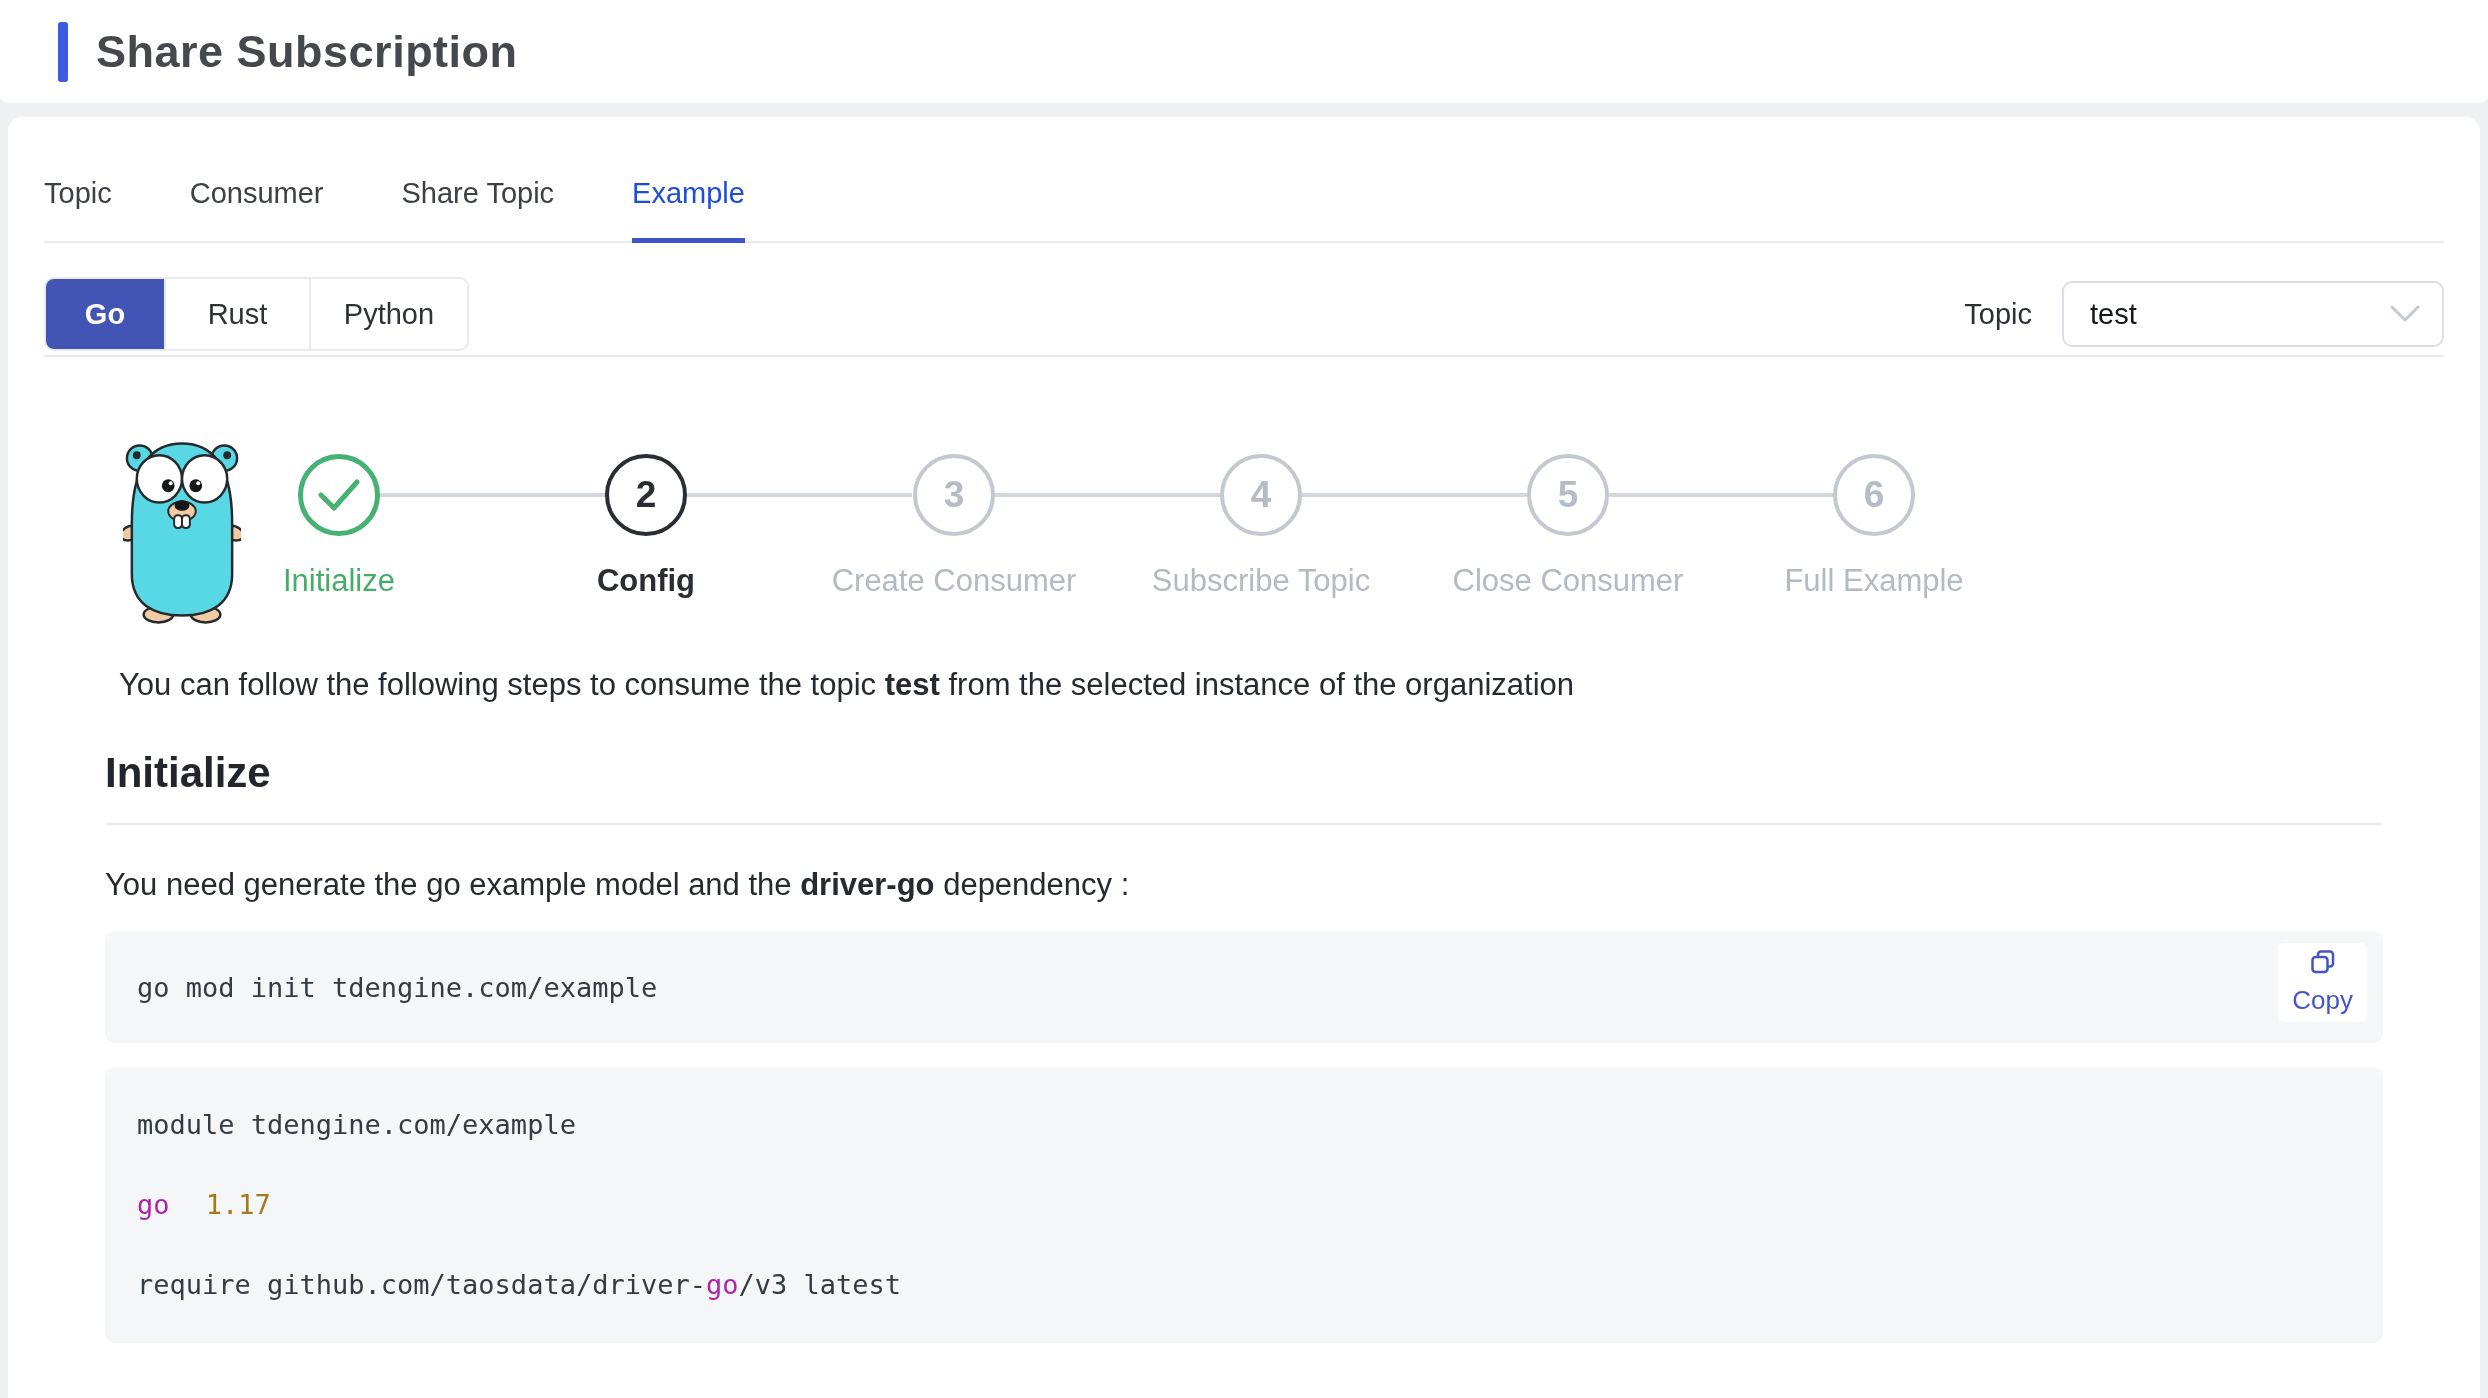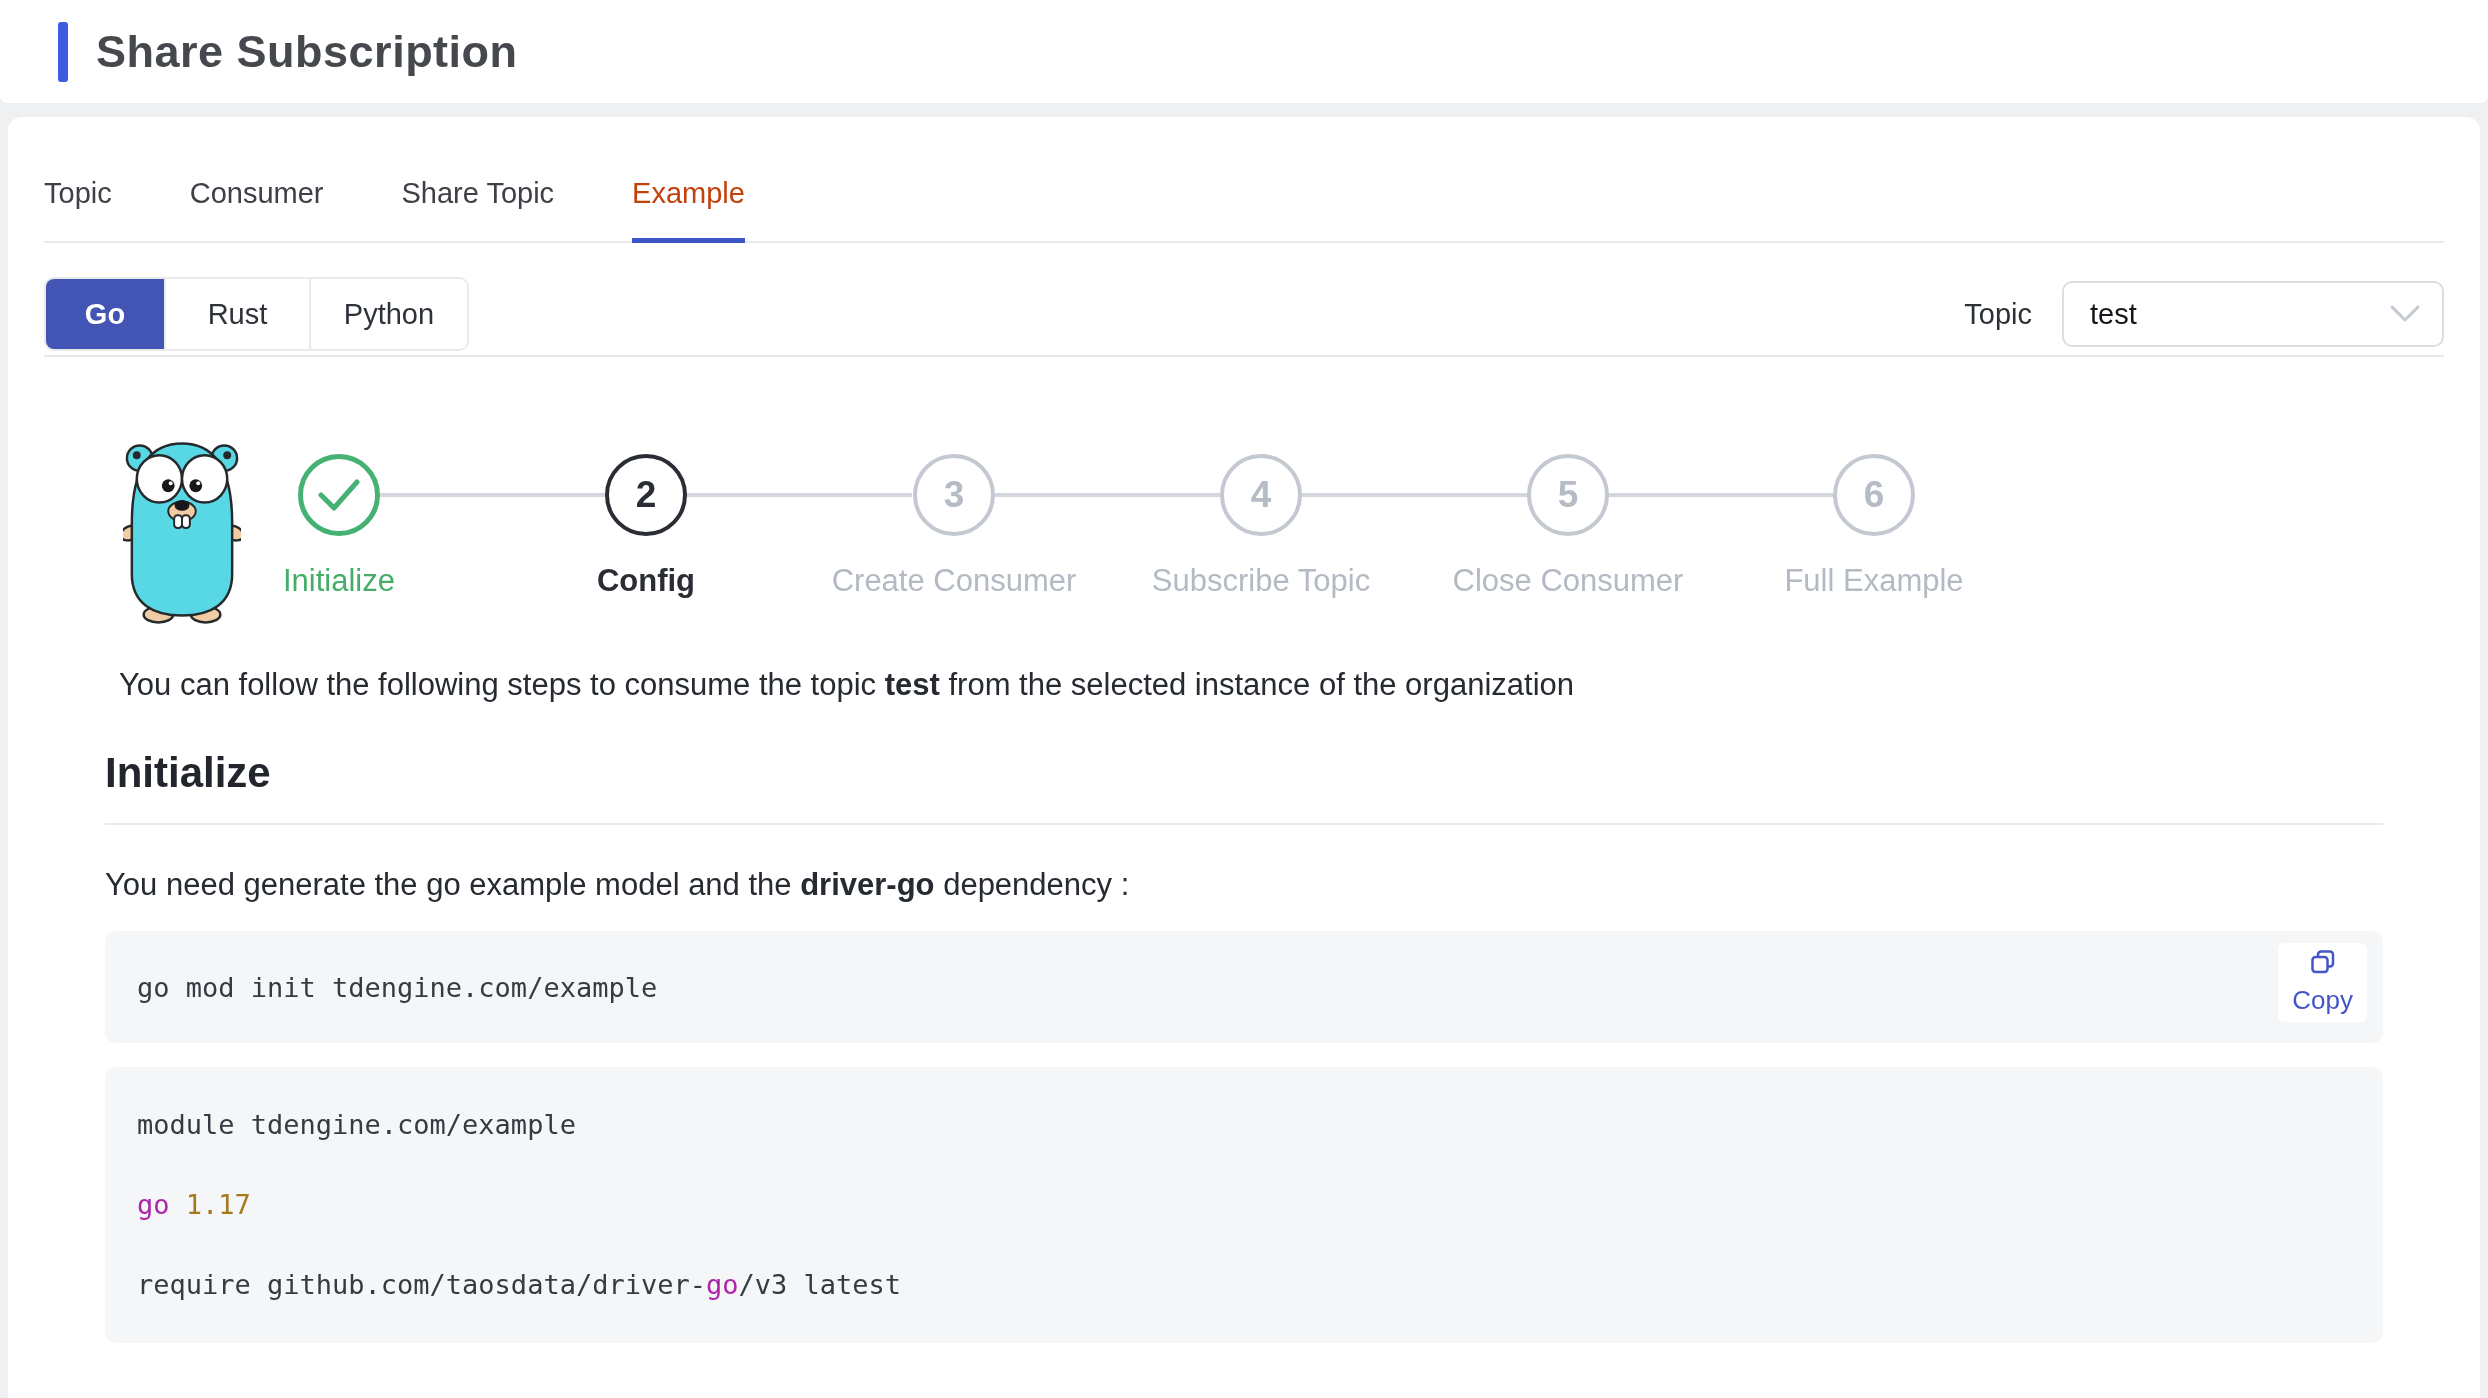--- a/index.html
+++ b/index.html
@@ -50,21 +50,21 @@
   }
   .tab {
     font-size: 29px;
     color: #3d4147;
     margin-right: 78px;
     padding-bottom: 28px;
     cursor: pointer;
     position: relative;
   }
   .tab.active {
-    color: #c2410c;
+    color: #1d4ed8;
     border-bottom: 5px solid #3b55c6;
     margin-bottom: -2px;
   }
 
   
   .toolbar {
     margin-top: 34px;
     display: flex;
     justify-content: space-between;
     align-items: center;
@@ -188,21 +188,21 @@
     display: flex;
     align-items: center;
     padding: 0 32px;
   }
   .code-block.multi {
     margin-top: 24px;
     padding: 18px 32px;
     line-height: 80px;
   }
   .tok-keyword { color: #ad24a8; }
-  .tok-number  { color: #a57a1c; }
+  .tok-number  { color: #a57a1c; margin-left: 20px; }
 
   .copy-chip {
     position: absolute;
     top: 12px; right: 16px;
     background: #ffffff;
     border-radius: 6px;
     display: flex;
     align-items: center;
     gap: 10px;
     padding: 6px 14px;

